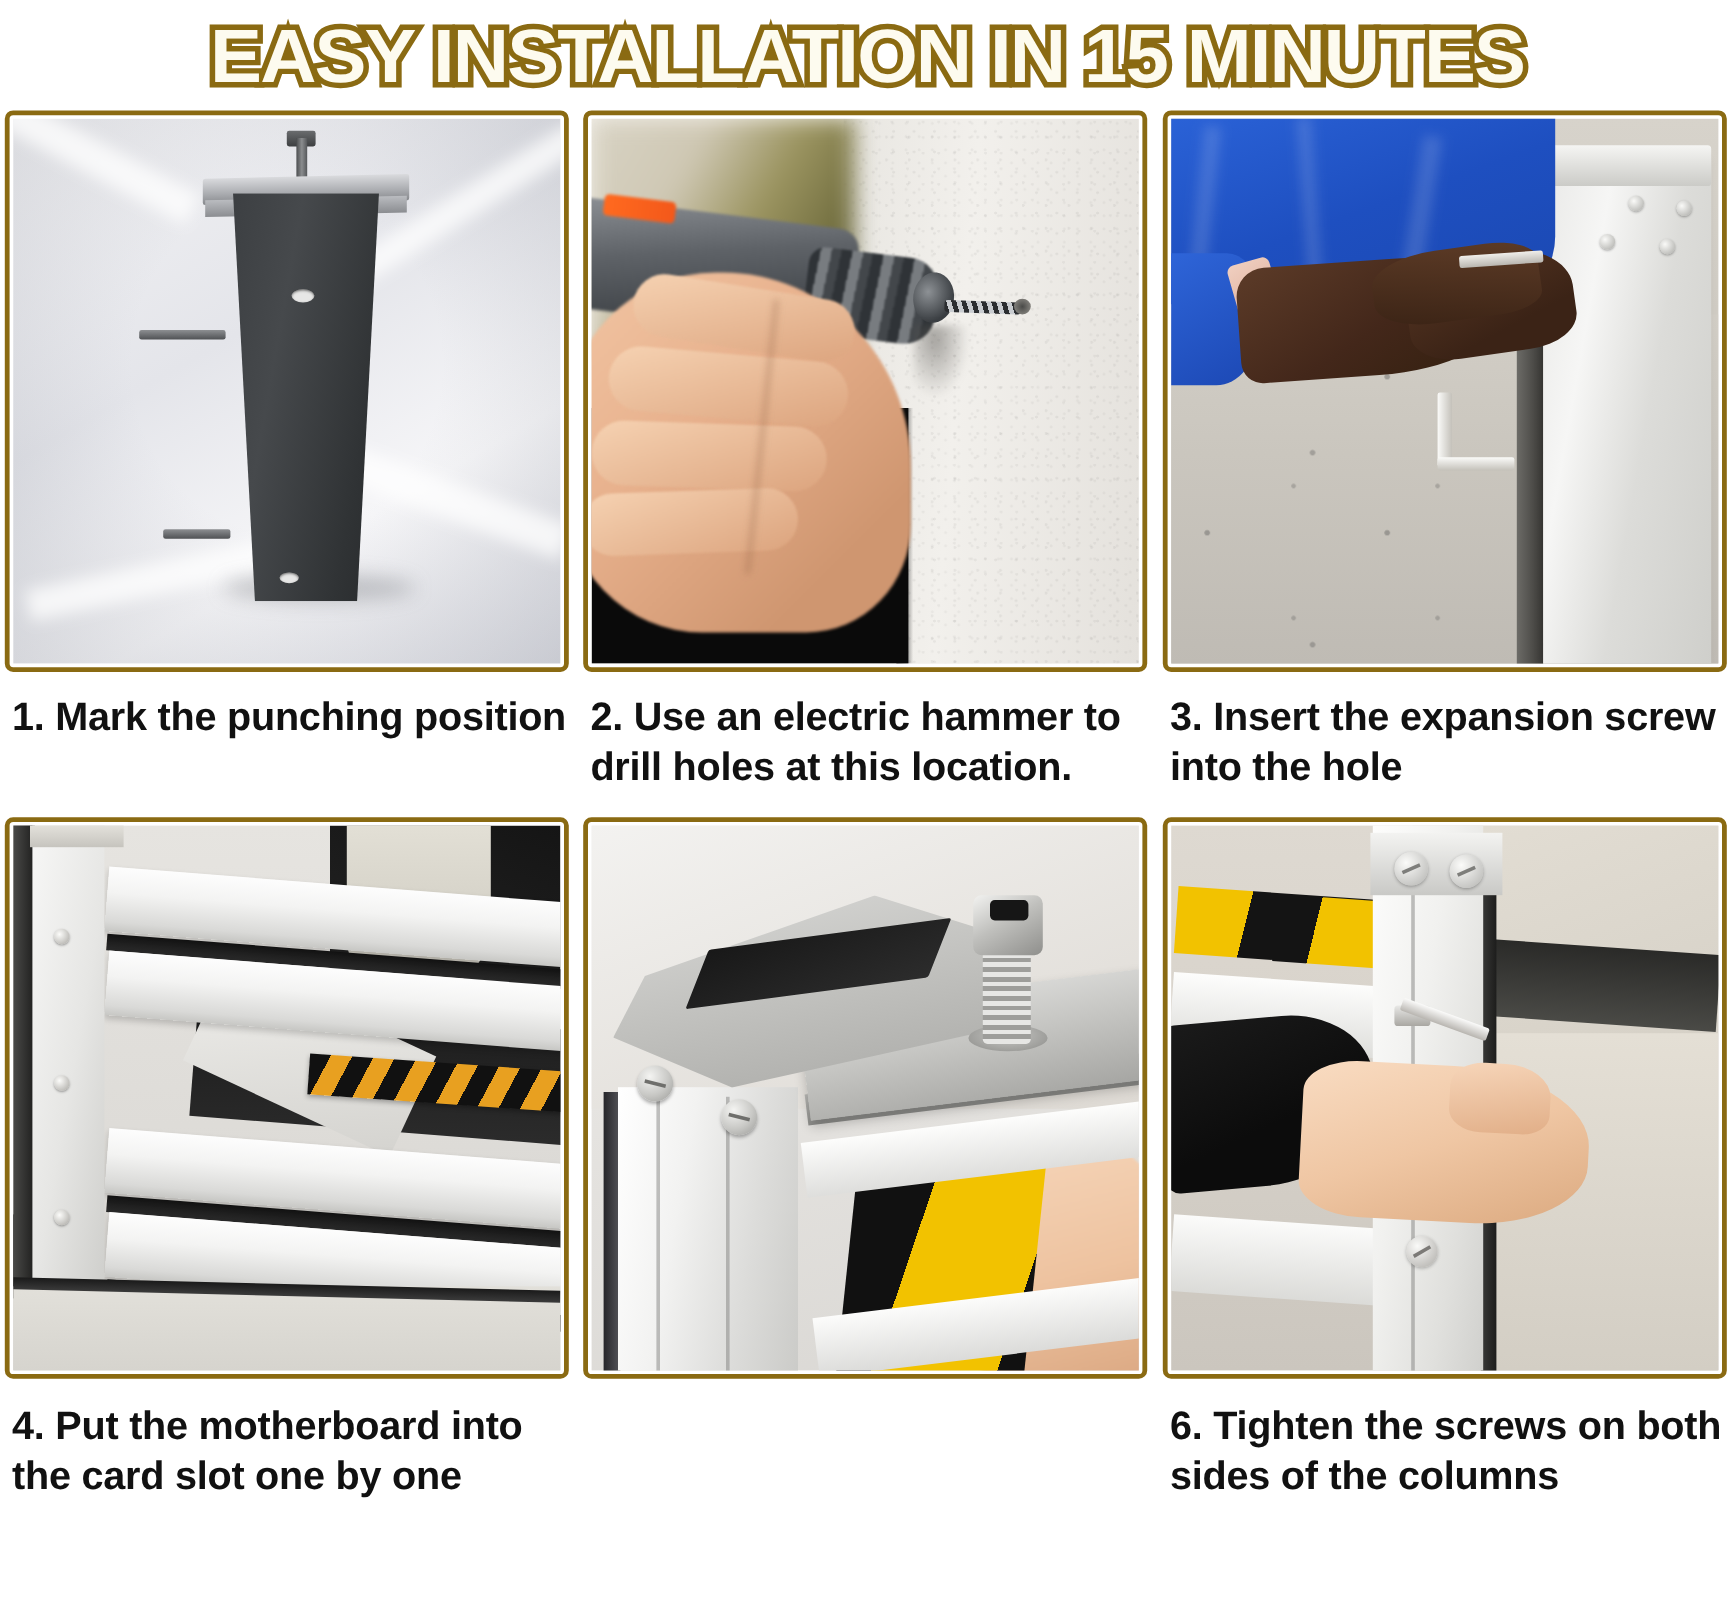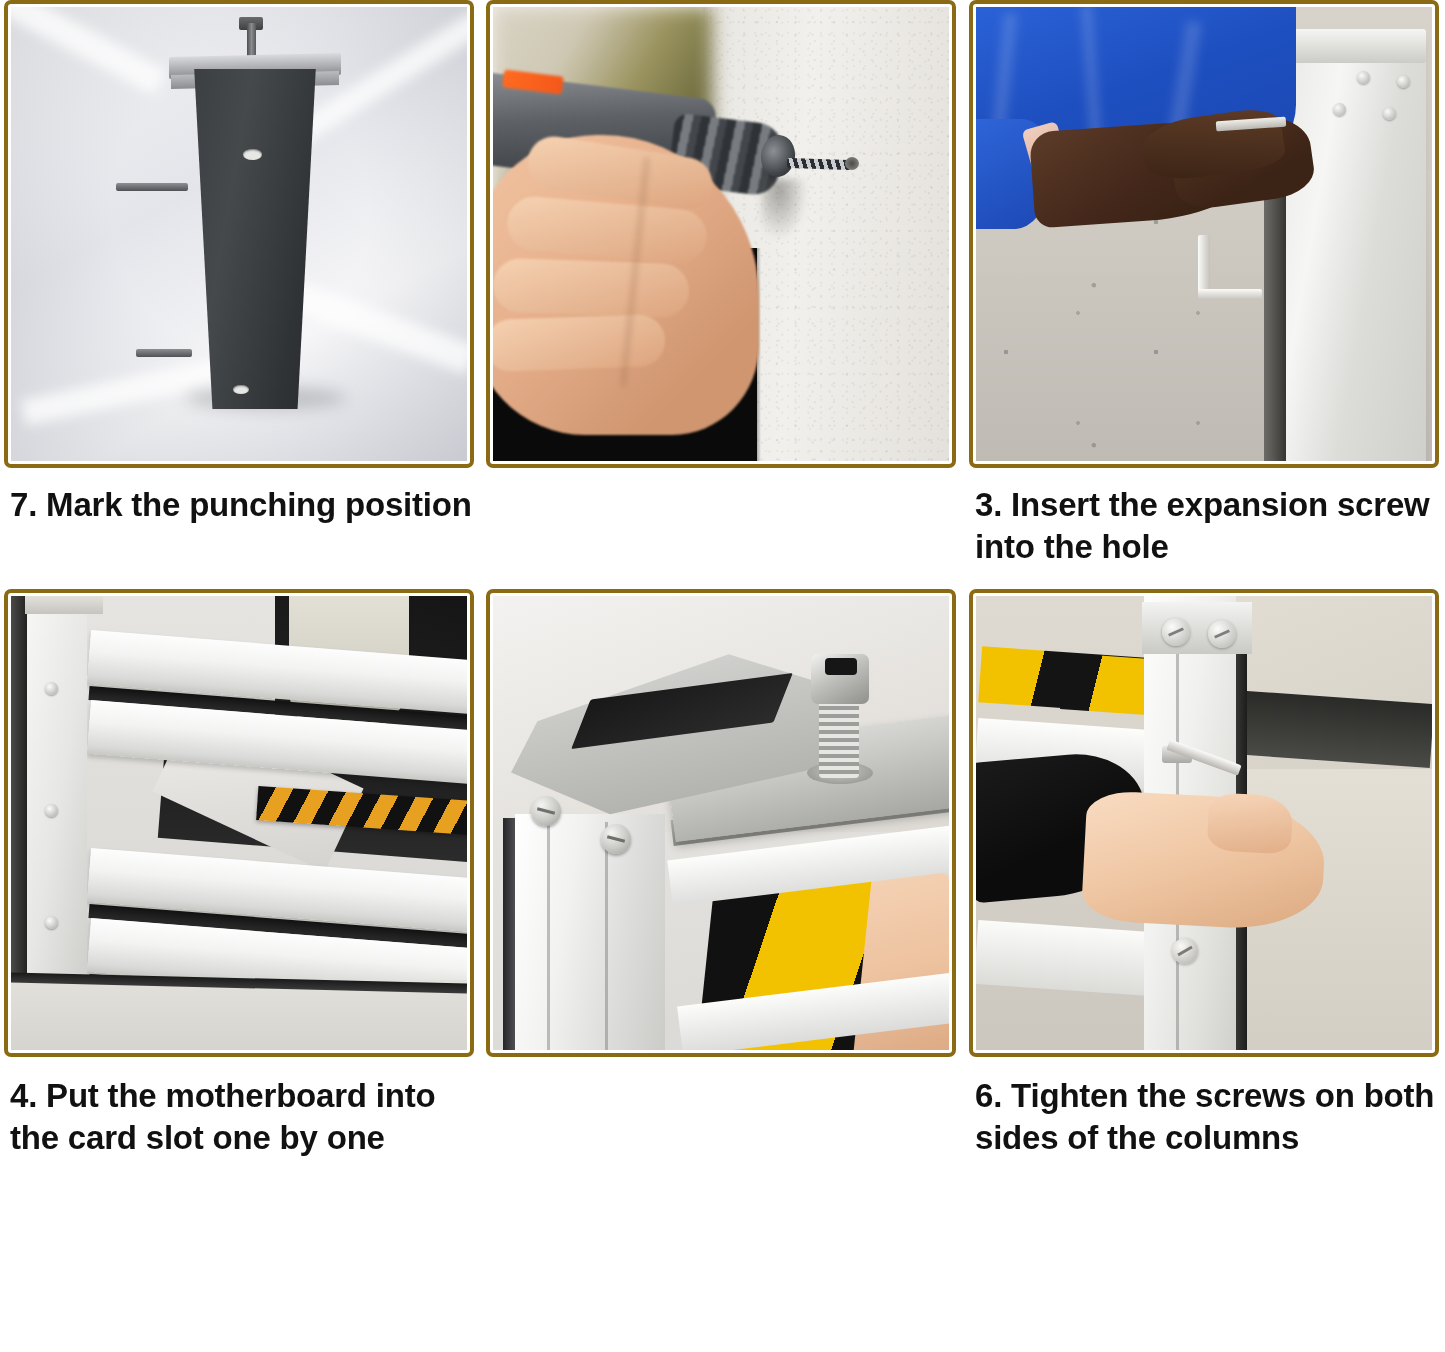--- a/index.html
+++ b/index.html
@@ -606,20 +606,23 @@
     content:""; position:absolute; left:50%; top:50%;
     width: 16px; height: 3px; background: #7c7a77;
     transform: translate(-50%,-50%) rotate(-30deg);
   }
 </style>
 </head>
 <body>
 
 <div class="page">
 
+  <div class="title-bar">
+    <div class="title-text">EASY INSTALLATION IN 15 MINUTES</div>
+  </div>
 
   <div class="grid">
 
     <div class="cell">
       <div class="photo-frame">
         <div class="photo p1">
           <div class="shade"></div>
           <div class="cloth-fold f1"></div>
           <div class="cloth-fold f2"></div>
           <div class="cloth-fold f3"></div>
@@ -629,21 +632,21 @@
           <div class="rod"></div>
           <div class="cap-plate"></div>
           <div class="cap-plate2"></div>
           <div class="column"></div>
           <div class="stud s1"></div>
           <div class="stud s2"></div>
           <div class="hole h1"></div>
           <div class="hole h2"></div>
         </div>
       </div>
-      <div class="caption">7. Mark the punching position</div>
+      <div class="caption">1. Mark the punching position</div>
     </div>
 
     <div class="cell">
       <div class="photo-frame">
         <div class="photo p2">
           <div class="wall"></div>
           <div class="bg-top"></div>
           <div class="bg-dark"></div>
           <div class="drill-body"></div>
           <div class="drill-trigger"></div>
@@ -653,20 +656,21 @@
           <div class="bit"></div>
           <div class="bit-hole"></div>
           <div class="hand"></div>
           <div class="finger fg1"></div>
           <div class="finger fg2"></div>
           <div class="finger fg3"></div>
           <div class="finger fg4"></div>
           <div class="fg-edge"></div>
         </div>
       </div>
+      <div class="caption">2. Use an electric hammer to drill holes at this location.</div>
     </div>
 
     <div class="cell">
       <div class="photo-frame">
         <div class="photo p3">
           <div class="floor"></div>
           <div class="post-dark"></div>
           <div class="post"></div>
           <div class="post-cap"></div>
           <div class="screw sc1"></div>

